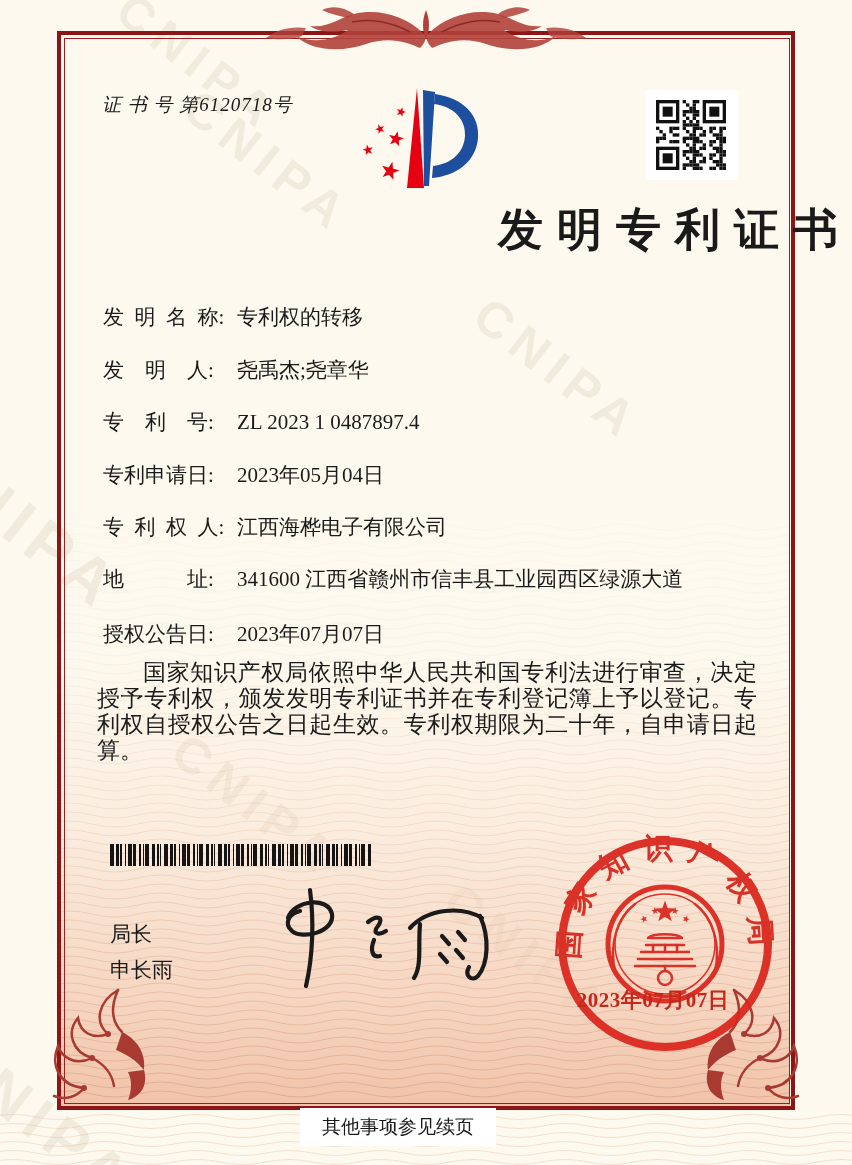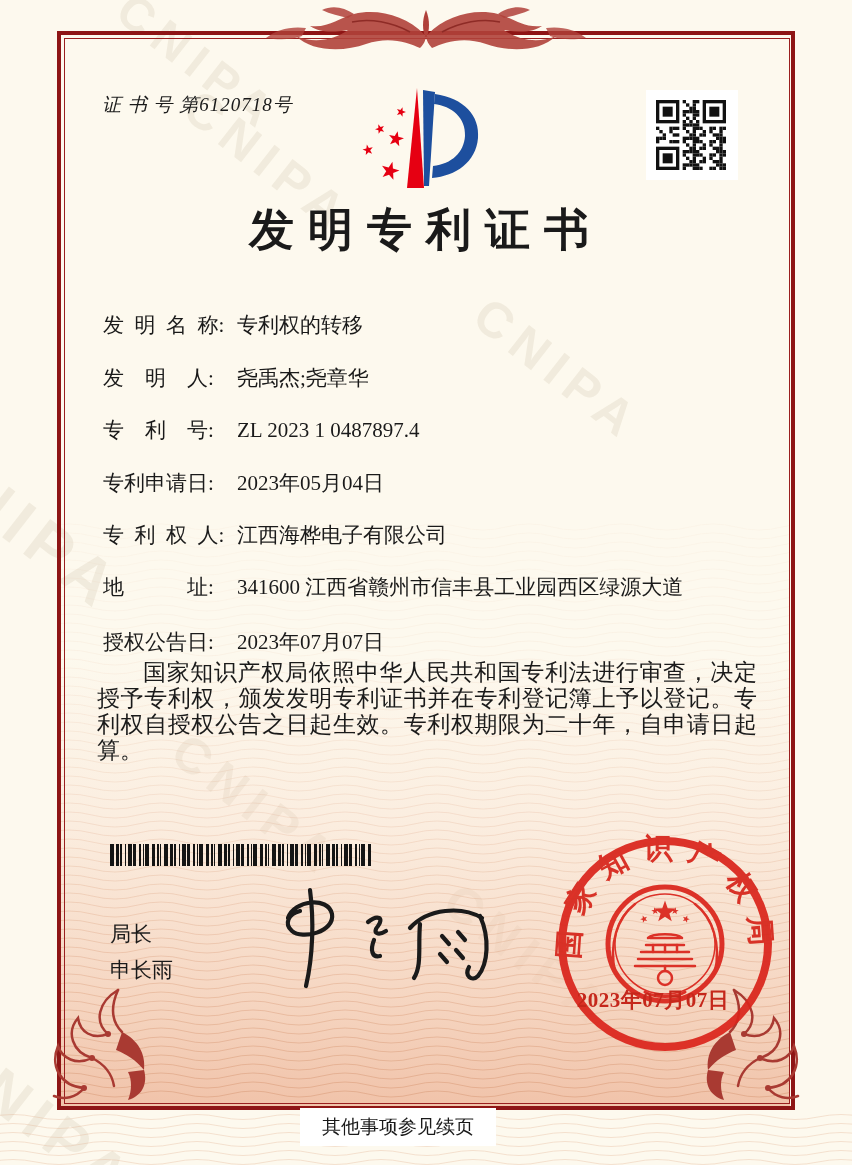--- a/index.html
+++ b/index.html
@@ -18,26 +18,26 @@
        rgba(247,214,194,0.35) 74%, rgba(243,202,178,0.75) 90%, rgba(240,192,166,0.95) 100%);}
   .frame-outer{left:57px;top:31px;width:730px;height:1071px;border:4px solid #8e1515;z-index:3;}
   .frame-inner{left:64px;top:38px;width:724px;height:1064px;border:1px solid #9a1f1f;z-index:3;}
   .deco{z-index:4;}
 
   
   .cert-no{left:102px;top:92px;font-size:19px;letter-spacing:1px;z-index:5;white-space:pre;font-style:italic;}
   .qr-paper{left:646px;top:90px;width:92px;height:90px;background:#ffffff;z-index:5;}
   .qr{left:656px;top:100px;z-index:6;}
   .logo{left:356px;top:82px;z-index:5;}
-  .title{left:0;top:200px;width:852px;text-align:center;font-size:45px;font-weight:bold;
+  .title{left:0;top:200px;width:852px;text-align:right;font-size:45px;font-weight:bold;
          letter-spacing:14px;z-index:5;}
 
   
   .field{left:103px;font-size:21px;z-index:5;white-space:nowrap;}
-  .flabel{display:inline-block;min-width:128px;white-space:pre;margin-top:8px;}
+  .flabel{display:inline-block;min-width:128px;white-space:pre;}
   .fvalue{margin-left:6px;}
   .field.col2{left:435px;}
 
   
   .body-text{left:97px;top:660px;width:660px;font-size:23px;line-height:26px;z-index:5;text-align:justify;}
   .body-text p{margin:0;text-indent:2em;}
 
   
   .barcode{left:110px;top:844px;width:263px;height:22px;font-size:0;z-index:5;}
   .barcode b{display:inline-block;height:100%;background:#141414;}

